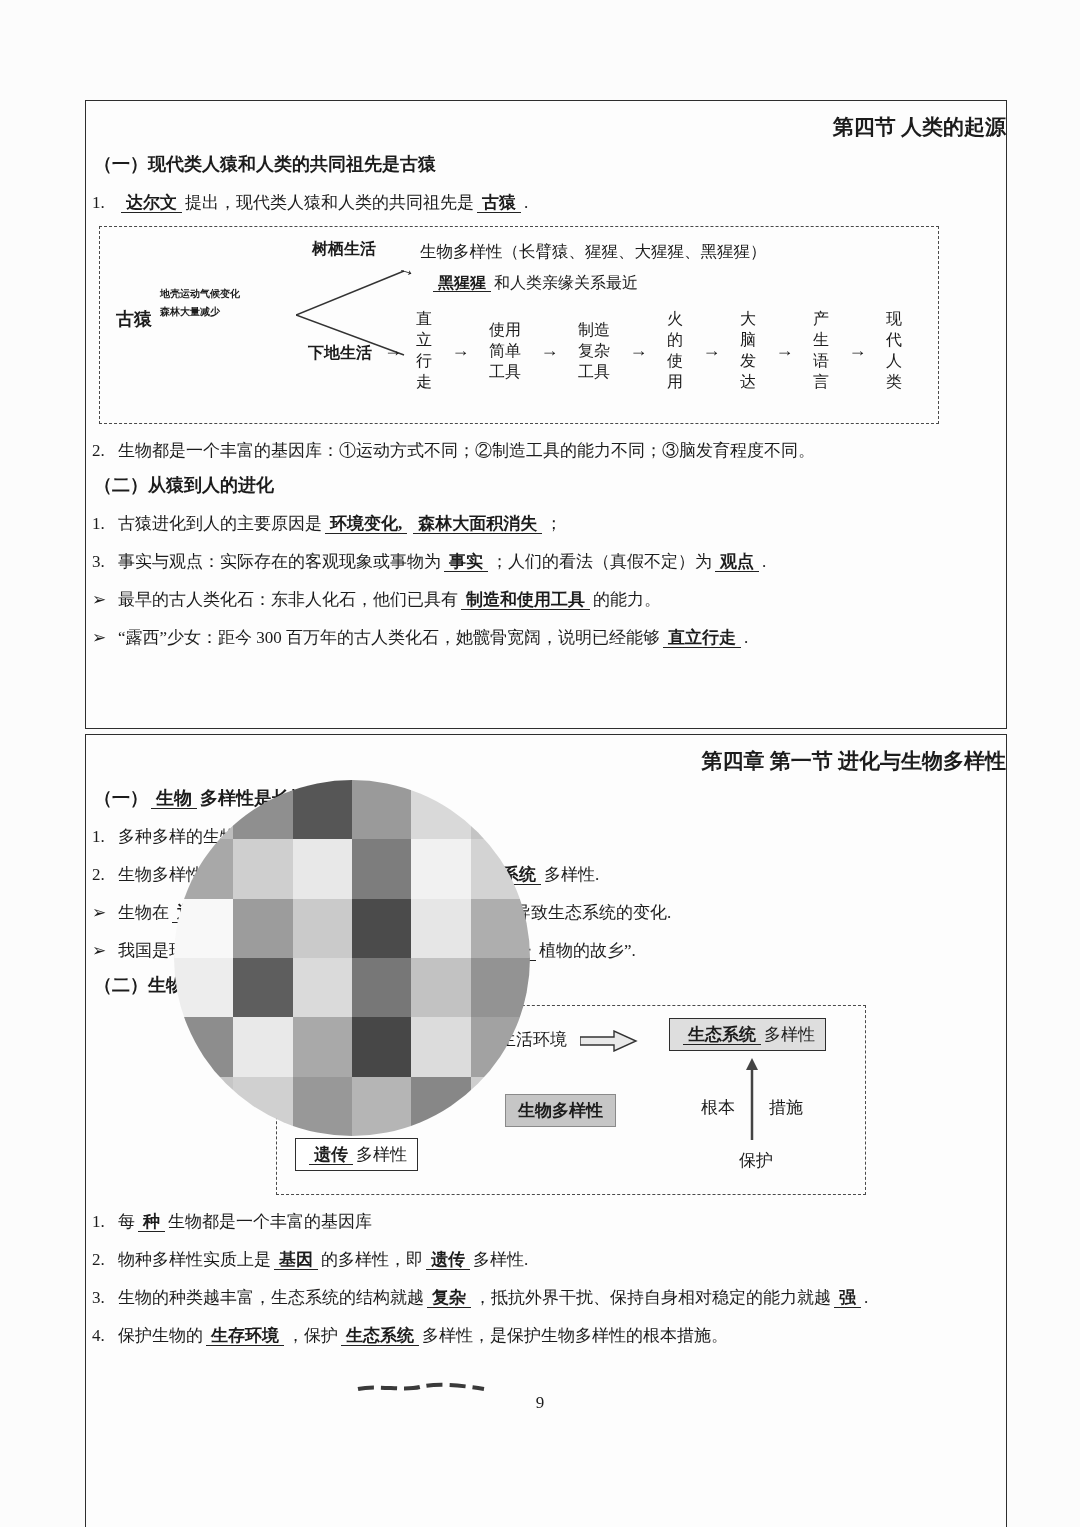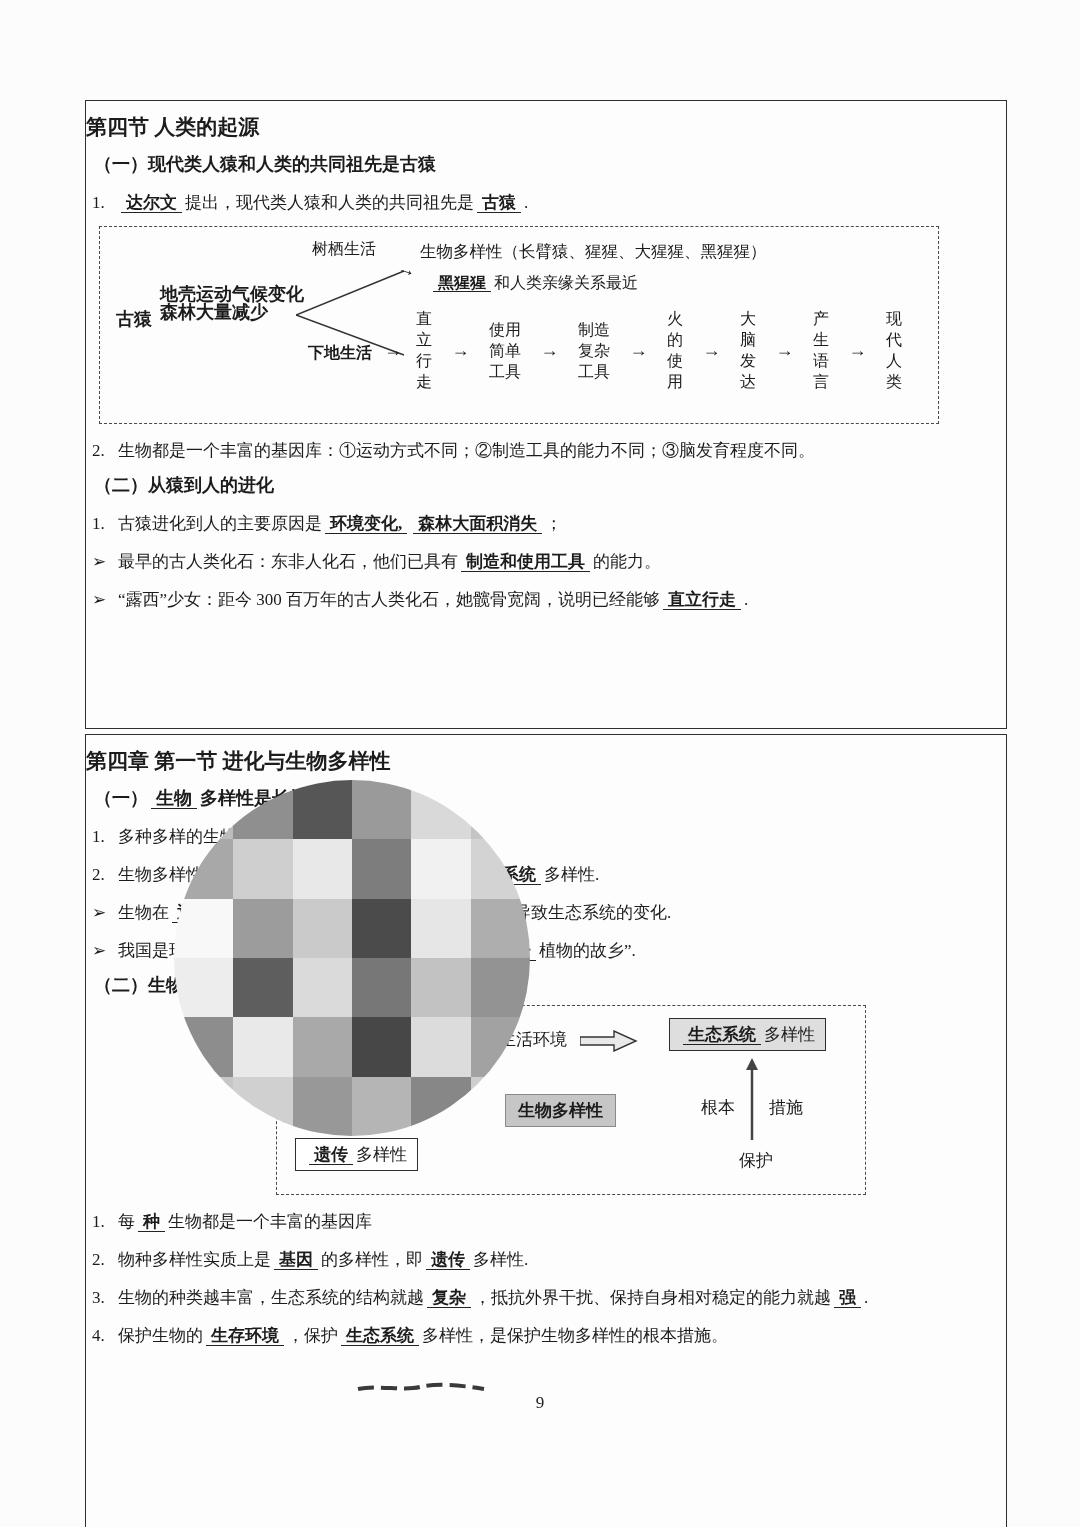--- a/index.html
+++ b/index.html
@@ -3,37 +3,37 @@
 <meta charset="utf-8">
 <style>
   html,body {margin:0; padding:0; background:#d8d8d8;}
   .page {position:relative; width:1080px; height:1527px; margin:0 auto; background:#fcfcfc;
          font-family:"Liberation Serif","DejaVu Serif",serif; color:#1c1c1c; overflow:hidden;}
 
   .box {position:absolute; left:85px; width:922px; border:1.6px solid #2e2e2e; box-sizing:border-box; background:#fdfdfd;}
   .box1 {top:100px; height:629px;}
   .box2 {top:734px; height:796px;}
 
-  .sec-title {text-align:left; font-weight:bold; font-size:21px; margin:12px 0 4px;}
+  .sec-title {text-align:right; font-weight:bold; font-size:21px; margin:12px 0 4px;}
   .h {font-weight:bold; font-size:18px; margin:11px 0 0 8px;}
   .line {font-size:17px; line-height:23px; margin:15px 0 0 4px; padding-left:2px;}
   .line .num {display:inline-block; min-width:26px;}
   .blank {font-weight:bold; border-bottom:1.6px solid #222; padding:0 5px; margin:0 3px; white-space:nowrap;text-align:center;}
 
   
   .gap {display:inline-block; height:1px;}
   .gap-165{width:165px} .gap-240{width:240px} .gap-295{width:295px} .gap-320{width:320px}
 
   
   .diagram1 {position:relative; margin:12px 0 14px 13px; width:840px; height:198px;
              border:1.6px dashed #4a4a4a; box-sizing:border-box; font-size:16px;}
   .d1-root {position:absolute; left:16px; top:80px; font-weight:bold; font-size:18px;}
-  .d1-cause {position:absolute; left:60px; top:58px; font-weight:bold; font-size:18px; line-height:18px; white-space:pre-line;}
+  .d1-cause {position:absolute; left:60px; top:58px; font-weight:bold; font-size:10px; line-height:18px; white-space:pre-line;}
   .d1-branch {position:absolute; left:196px; top:26px;}
-  .d1-up {position:absolute; left:212px; top:12px; font-weight:normal;}
+  .d1-up {position:absolute; left:212px; top:12px; font-weight:bold;}
   .d1-up-arrow {position:absolute; left:298px; top:32px; transform:rotate(18deg); font-size:18px;}
   .d1-apes {position:absolute; left:320px; top:14px; width:500px; font-size:16.5px;}
   .d1-note {position:absolute; left:330px; top:46px;}
   .d1-down {position:absolute; left:208px; top:116px; font-weight:bold;}
   .d1-down-arrow {position:absolute; left:284px; top:113px; font-size:18px;}
   .chain {position:absolute; left:316px; top:66px; width:486px; height:114px;
           display:flex; justify-content:space-between; align-items:center;}
   .vcol {white-space:pre-line; text-align:center; font-size:16px; line-height:21px;}
   .carrow {font-size:18px;}
 
@@ -128,20 +128,23 @@
     </div>
 
     <div class="line">
       <span class="num">2.</span><span>生物都是一个丰富的基因库：①运动方式不同；②制造工具的能力不同；③脑发育程度不同。</span>
     </div>
 
     <div class="h">（二）从猿到人的进化</div>
 
     <div class="line">
       <span class="num">1.</span><span>古猿进化到人的主要原因是</span><span class="blank">环境变化,</span><span class="blank">森林大面积消失</span><span>；</span>
+    </div>
+    <div class="line">
+      <span class="num">3.</span><span>事实与观点：实际存在的客观现象或事物为</span><span class="blank">事实</span><span>；人们的看法（真假不定）为</span><span class="blank">观点</span><span>.</span>
     </div>
     <div class="line">
       <span class="num">➢</span><span>最早的古人类化石：东非人化石，他们已具有</span><span class="blank">制造和使用工具</span><span>的能力。</span>
     </div>
     <div class="line">
       <span class="num">➢</span><span>“露西”少女：距今 300 百万年的古人类化石，她髋骨宽阔，说明已经能够</span><span class="blank">直立行走</span><span>.</span>
     </div>
   </section>
 
   <section class="box box2">

